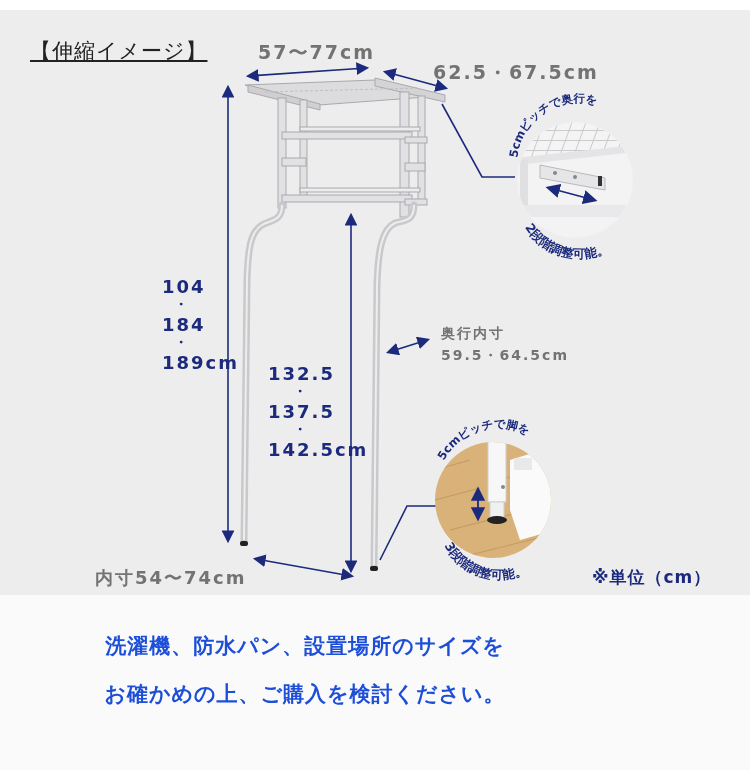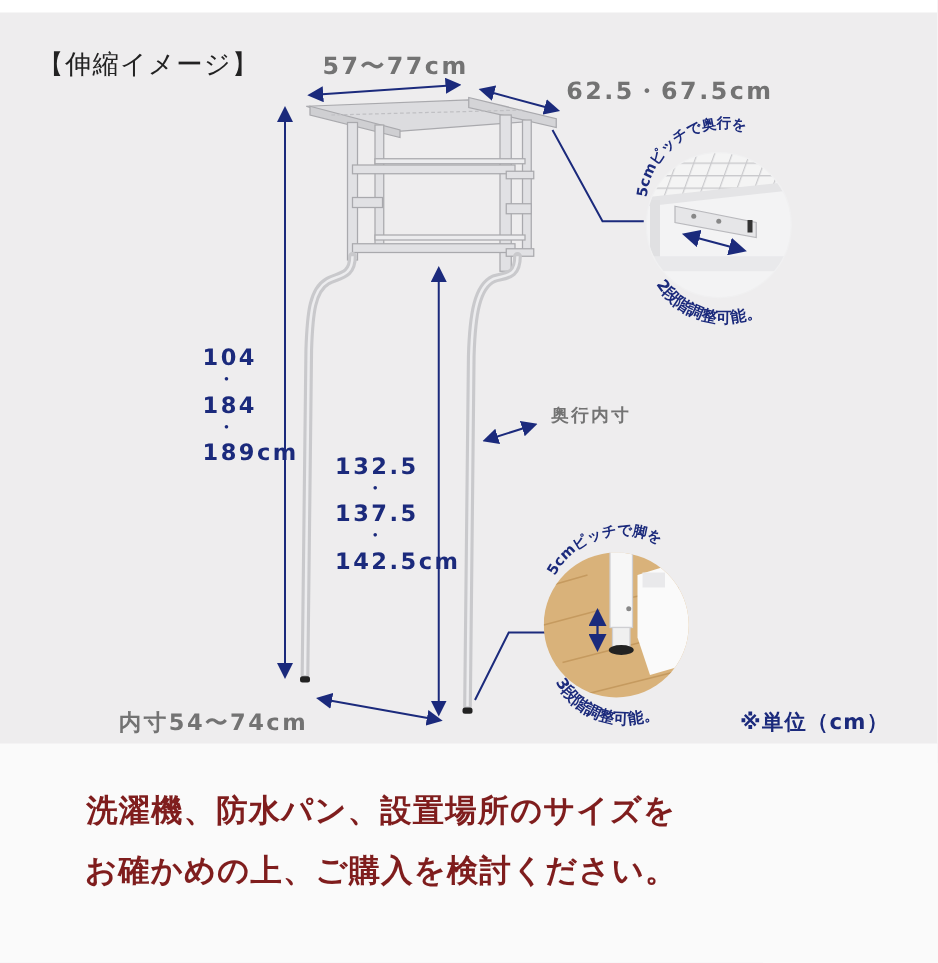--- a/index.html
+++ b/index.html
@@ -1,26 +1,26 @@
 <!DOCTYPE html>
 <html><head>
 <meta charset="utf-8">
 <style>
   html, body { margin: 0; padding: 0; }
   body { width: 750px; height: 770px; background: #ffffff; position: relative; overflow: hidden;
          font-family: "DejaVu Sans", "Liberation Sans", sans-serif; }
   .panel { position: absolute; left: 0; top: 10px; width: 750px; height: 585px; background: #eeedee; }
   .bottom { position: absolute; left: 0; top: 595px; width: 750px; height: 175px; background: #fafafa; }
-  .title { position: absolute; left: 30px; top: 37px; font-size: 21px; color: #222; letter-spacing: 1px; }
+  .title { position: absolute; left: 30px; top: 37px; font-size: 21px; color: #222; letter-spacing: 1px; text-decoration: underline; }
   .dim { position: absolute; color: #737373; font-weight: bold; letter-spacing: 2px; font-family: "DejaVu Sans", sans-serif; }
   .dim-stack { position: absolute; color: #1b2a7c; font-weight: bold; font-size: 18px; letter-spacing: 2px; line-height: 1; }
   .dim-stack .row { height: 19px; }
   .dim-stack .sep { height: 19px; font-size: 14px; text-align: left; }
   .unit-note { position: absolute; left: 592px; top: 566px; font-size: 17px; color: #1b2a7c; font-weight: bold; letter-spacing: 1px; text-align: right; }
-  .msg { position: absolute; left: 0; width: 610px; text-align: center; font-size: 25px; color: #7f1d1d; font-weight: bold; letter-spacing: 1px; }
+  .msg { position: absolute; left: 0; width: 610px; text-align: center; font-size: 21px; color: #1d4ed8; font-weight: bold; letter-spacing: 1px; }
   svg { position: absolute; left: 0; top: 0; }
   .circ-label { font-family: "DejaVu Sans", sans-serif; font-weight: bold; fill: #1b2a7c; }
 </style>
 </head>
 <body>
 
 <div class="panel"></div>
 <div class="bottom"></div>
 
 <svg width="750" height="770" viewBox="0 0 750 770">
@@ -128,40 +128,41 @@
     <textPath href="#arc2top" startOffset="10">5cmピッチで脚を</textPath>
   </text>
   <text class="circ-label" font-size="12.5">
     <textPath href="#arc2bot" startOffset="6">3段階調整可能。</textPath>
   </text>
 </svg>
 
 <div class="title">【伸縮イメージ】</div>
 
 <div class="dim" style="left:258px; top:40px; font-size:19px;">57〜77cm</div>
-<div class="dim" style="left:433px; top:60px; font-size:19px;margin-left:20px;">62.5・67.5cm</div>
+<div class="dim" style="left:433px; top:60px; font-size:19px;">62.5・67.5cm</div>
 
 <div class="dim-stack" style="left:162px; top:278px;">
   <div class="row">104</div>
   <div class="sep" style="padding-left:12px;">・</div>
   <div class="row">184</div>
   <div class="sep" style="padding-left:12px;">・</div>
   <div class="row">189cm</div>
 </div>
 
 <div class="dim-stack" style="left:268px; top:365px;">
   <div class="row">132.5</div>
   <div class="sep" style="padding-left:25px;">・</div>
   <div class="row">137.5</div>
   <div class="sep" style="padding-left:25px;">・</div>
   <div class="row">142.5cm</div>
 </div>
 
 <div class="dim" style="left:441px; top:322px; font-size:14px; line-height:22px;">
   <div>奥行内寸</div>
+  <div>59.5・64.5cm</div>
 </div>
 
 <div class="dim" style="left:95px; top:566px; font-size:18px;">内寸54〜74cm</div>
 
 <div class="unit-note">※単位（cm）</div>
 
 <div class="msg" style="top:632px;">洗濯機、防水パン、設置場所のサイズを</div>
 <div class="msg" style="top:680px;">お確かめの上、ご購入を検討ください。</div>
 
 </body></html>

